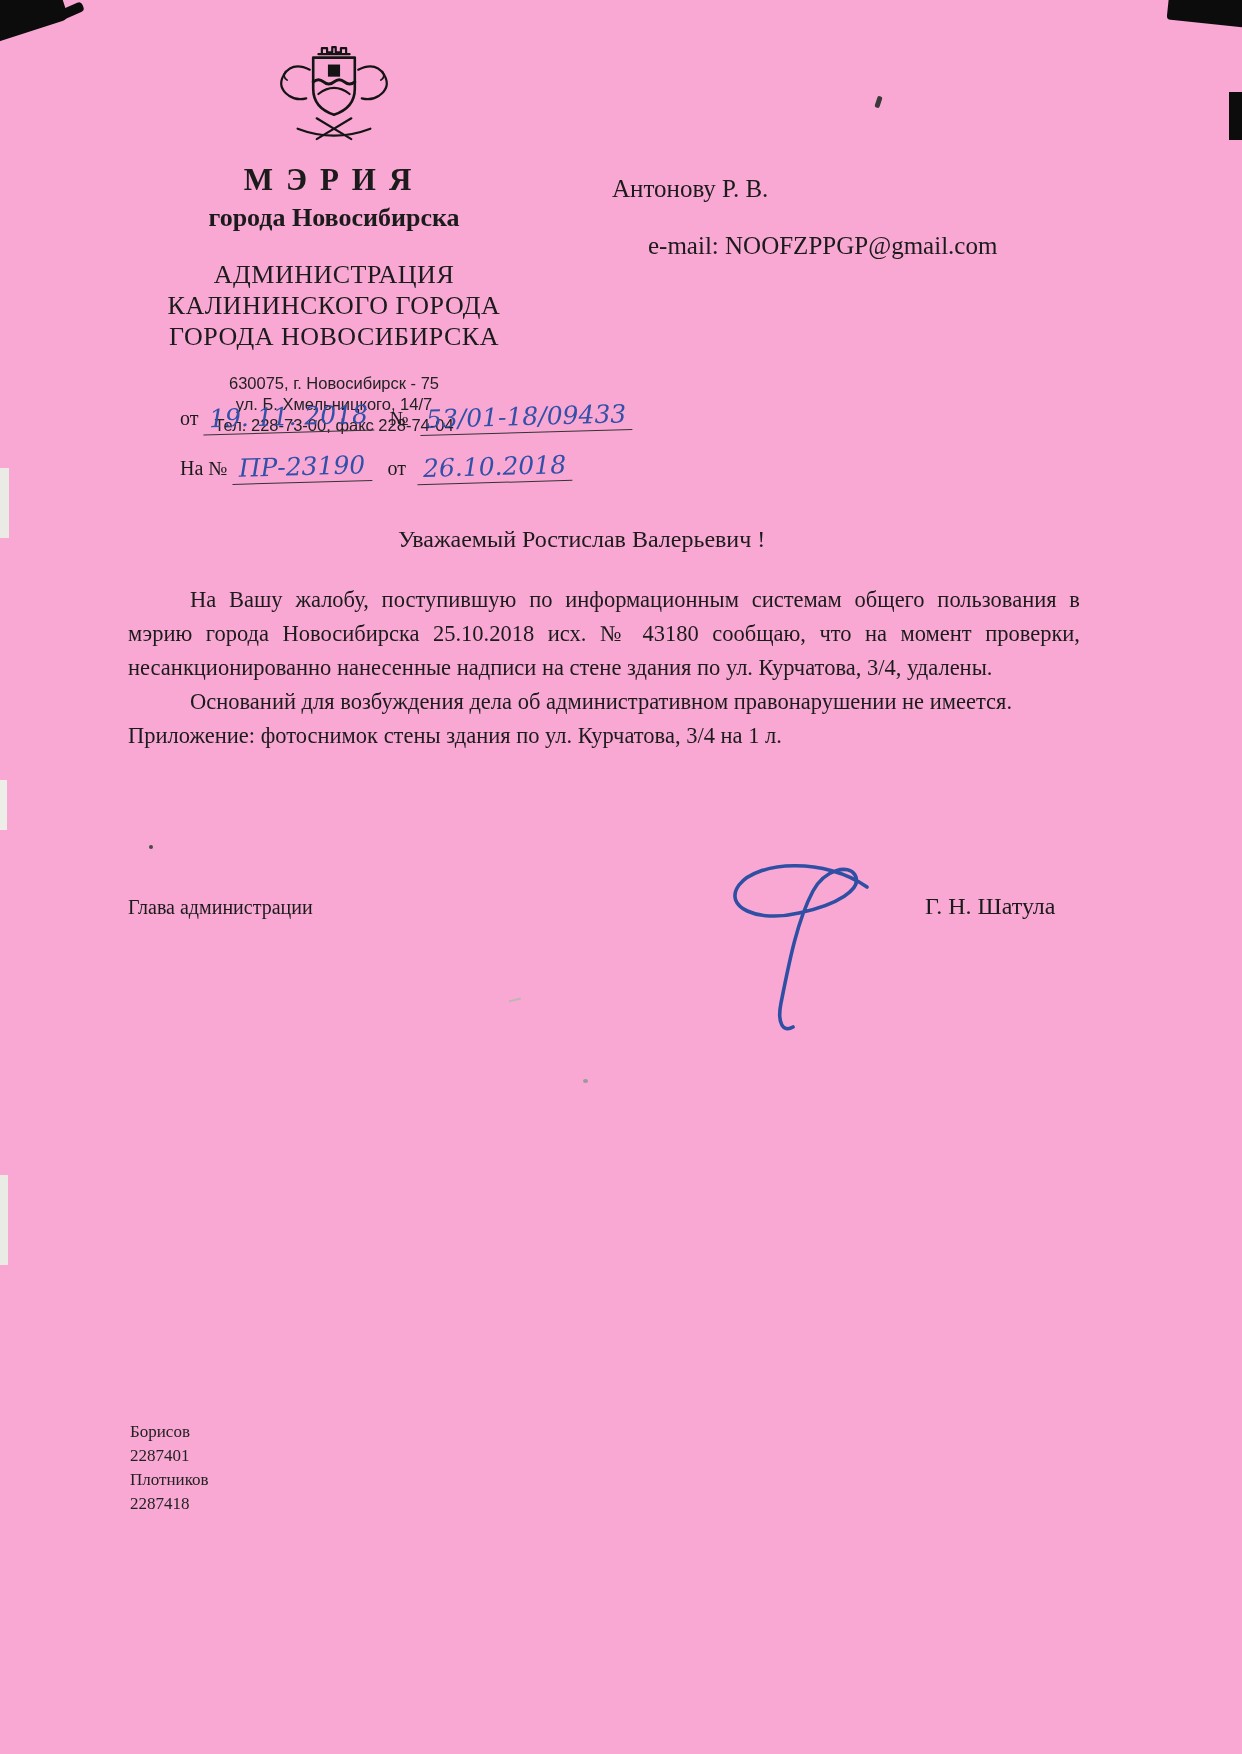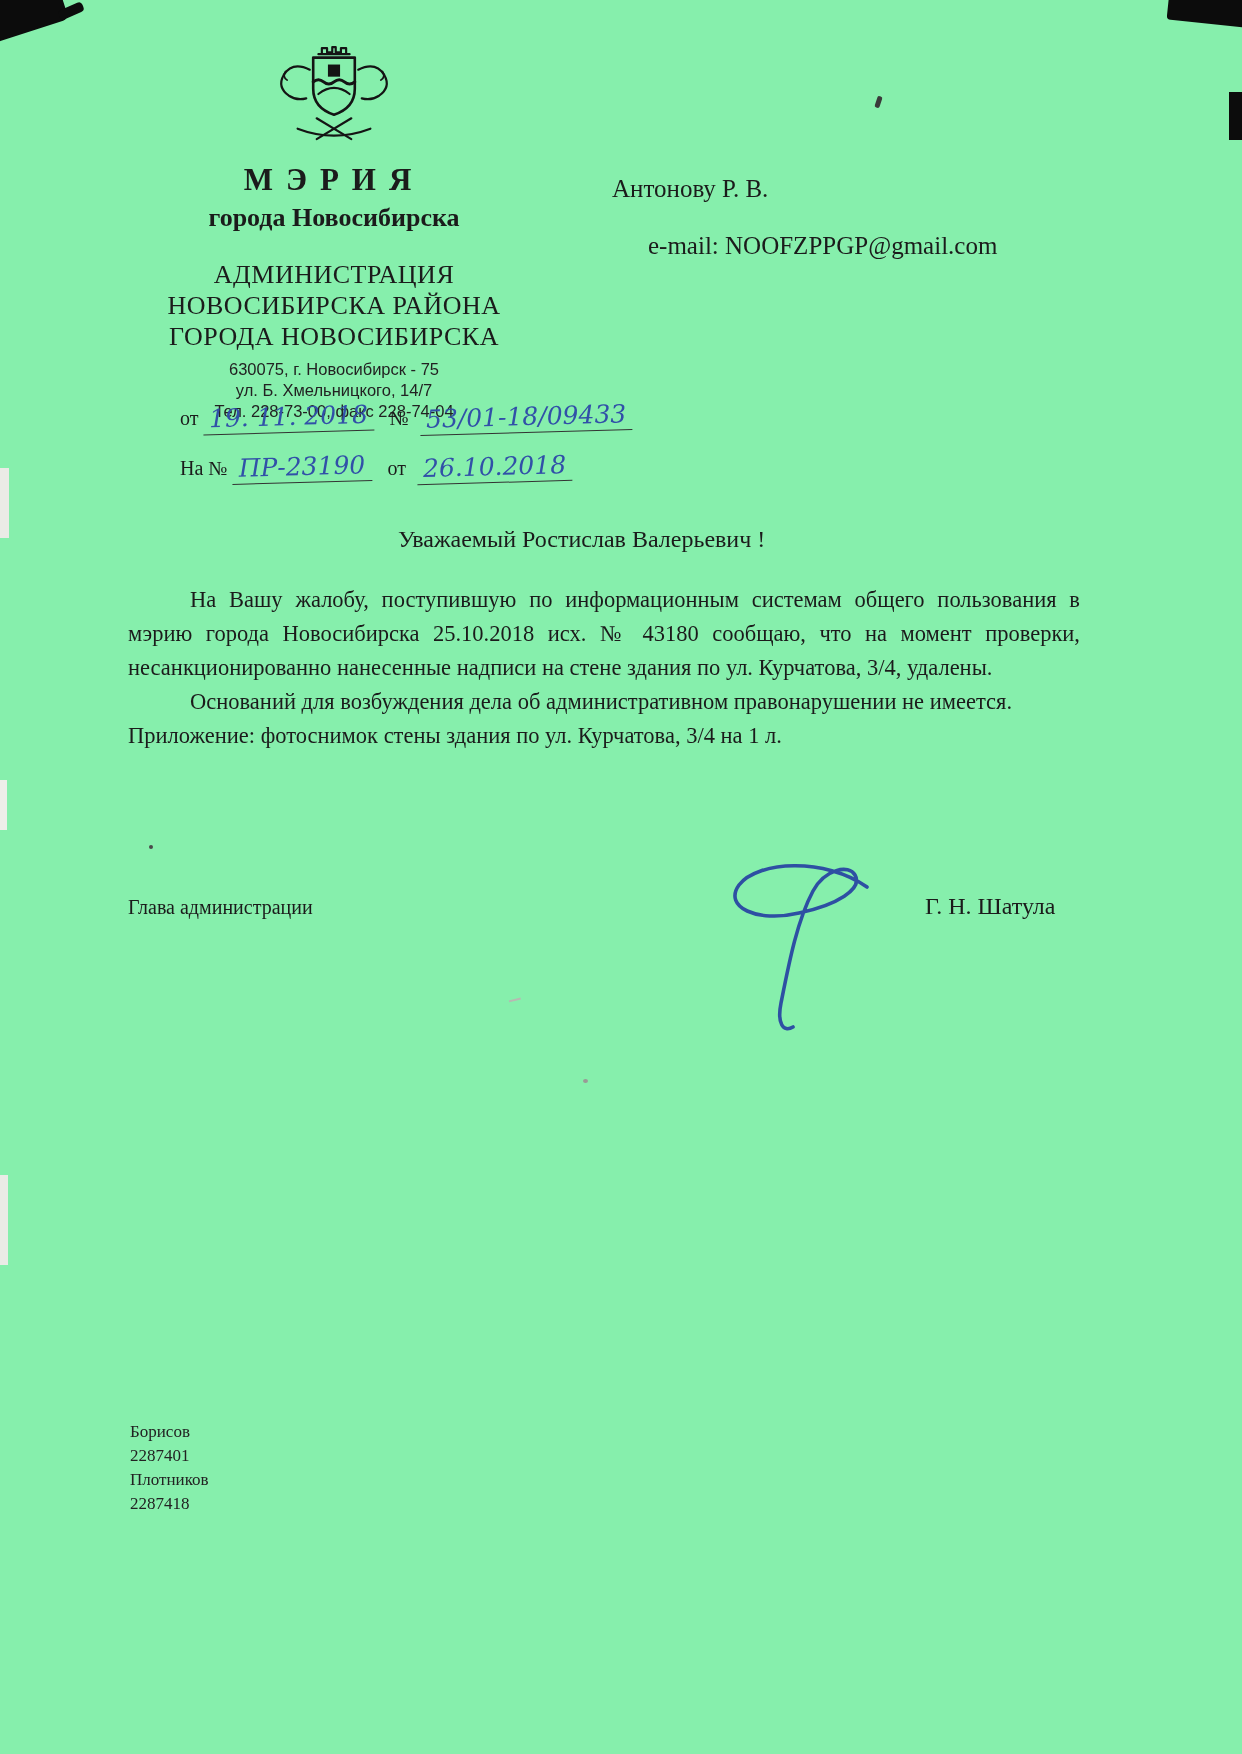--- a/index.html
+++ b/index.html
@@ -1,20 +1,20 @@
 <!DOCTYPE html>
 <html><head>
 <meta charset="utf-8">
 <style>
   html,body{margin:0;padding:0;background:#e9e9e6;}
   .page{
     position:relative;
     width:1242px;height:1754px;
     margin:0 auto;
-    background:#86efac;
+    background:#f9a8d4;
     font-family:"Liberation Serif", serif;
     color:#1b1b1b;
     overflow:hidden;
   }
   
   .artifact{position:absolute;background:#0c0c0c;}
   .a-tl{left:-14px;top:-12px;width:78px;height:44px;border-radius:6px;transform:rotate(-18deg);}
   .a-tl2{left:58px;top:6px;width:26px;height:10px;border-radius:4px;transform:rotate(-24deg);}
   .a-tr{left:1168px;top:-8px;width:86px;height:32px;border-radius:4px;transform:rotate(6deg);}
   .a-redge{left:1229px;top:92px;width:13px;height:48px;}
@@ -25,21 +25,21 @@
   .smu1{left:0;top:468px;width:9px;height:70px;background:#ebebe6;}
   .smu2{left:0;top:1175px;width:8px;height:90px;background:#ebebe6;}
   .smu3{left:0;top:780px;width:7px;height:50px;background:#eeeee9;}
 
   
   .letterhead{position:absolute;left:118px;top:42px;width:432px;text-align:center;}
   .emblem{display:inline-block;width:126px;height:104px;}
   .org-top{margin-top:12px;font-size:31px;font-weight:bold;letter-spacing:13px;}
   .org-city{margin-top:5px;font-size:26px;font-weight:bold;}
   .admin-lines{margin-top:26px;font-size:26px;line-height:31px;letter-spacing:0.5px;}
-  .addr{margin-top:7px;font-family:"Liberation Sans", sans-serif;font-size:16.5px;line-height:21px;color:#222;}
+  .addr{margin-top:21px;font-family:"Liberation Sans", sans-serif;font-size:16.5px;line-height:21px;color:#222;}
 
   
   .ref{position:absolute;left:180px;font-size:20px;white-space:nowrap;}
   .ref1{top:402px;}
   .ref2{top:452px;}
   .hand{
     display:inline-block;
     font-family:"DejaVu Serif", serif;
     font-style:italic;
     color:#3150a8;
@@ -116,21 +116,21 @@
           <path d="M50 88 l40 24 M90 88 l-40 24" stroke-width="2.5"></path>
 
           <path d="M28 100 q42 16 84 0" stroke-width="2.5"></path>
         </g>
       </svg>
     </span>
     <div class="org-top">МЭРИЯ</div>
     <div class="org-city">города Новосибирска</div>
     <div class="admin-lines">
       <div>АДМИНИСТРАЦИЯ</div>
-      <div>НОВОСИБИРСКА РАЙОНА</div>
+      <div>КАЛИНИНСКОГО ГОРОДА</div>
       <div>ГОРОДА НОВОСИБИРСКА</div>
     </div>
     <div class="addr">
       <div>630075, г. Новосибирск - 75</div>
       <div>ул. Б. Хмельницкого, 14/7</div>
       <div>Тел. 228-73-00, факс 228-74-04</div>
     </div>
   </div>
 
   <div class="ref ref1">

